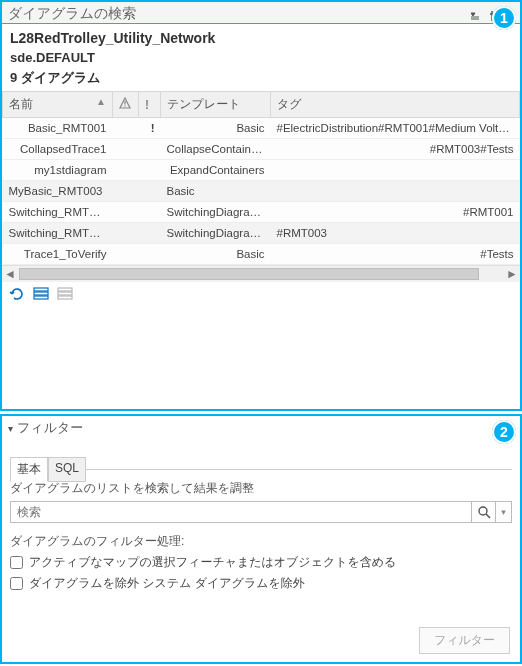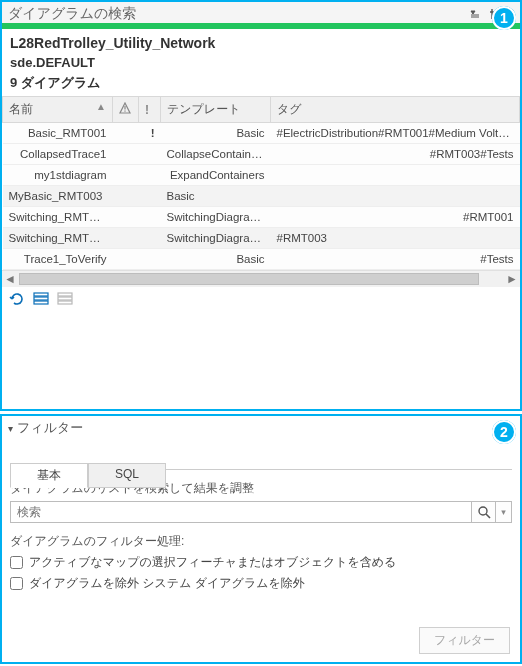--- a/index.html
+++ b/index.html
@@ -8,22 +8,22 @@
     font-family: "Meiryo UI", "Segoe UI", Arial, sans-serif;
     font-size: 12px;
     color: #333;
     width: 522px;
     background: #fff;
   }
   .frame { border: 2px solid #00b0f0; height: 411px; position: relative; }
   .frame2 { border: 2px solid #00b0f0; height: 250px; position: relative; margin-top: 3px; }
 
   .titlebar {
-    display: flex; align-items: center; justify-content: space-between;
-    padding: 3px 4px 0 6px; background: #f5f5f5; border-bottom: 6px solid #22c55e;
+    display: flex; align-items: flex-end; justify-content: space-between;
+    padding: 3px 4px 0 6px; background: #f5f5f5; border-bottom: 1px solid #22c55e;
   }
   .titlebar-left { font-size: 14px; color: #666; }
   .titlebar-right { display: flex; align-items: center; gap: 3px; }
   .win-icon { width: 14px; height: 14px; display: inline-flex; align-items: center; justify-content: center; color: #555; }
 
   .header-block { padding: 6px 8px 4px 8px; }
   .h1 { font-size: 14px; font-weight: bold; color: #333; margin-bottom: 4px; }
   .h2 { font-size: 13px; font-weight: bold; color: #333; margin-bottom: 4px; }
   .h3 { font-size: 13px; font-weight: bold; color: #333; }
 
@@ -69,23 +69,23 @@
   .badge1 { top: 4px; }
   .badge2 { top: 4px; }
 
   
   .filter-head { display: flex; align-items: center; padding: 3px 6px; }
   .filter-head .chev { margin-right: 4px; font-size: 10px; color: #555; }
   .filter-head .lab { font-size: 13px; color: #555; }
 
   .tabs { display: flex; padding: 0 8px; margin-top: 4px; }
   .tab {
-    padding: 3px 26px; border: 1px solid #ccc; background: #f0f0f0;
+    padding: 3px 6px; border: 1px solid #ccc; background: #f0f0f0;
     font-size: 12px; margin-right: 0px; border-bottom: 1px solid #fff;
-    position: relative; top: 19px; color: #444; text-align: center;
+    position: relative; top: 13px; color: #444; text-align: center;
   }
   .tab.active { background: #fff; }
   .tab.inactive { background: #f0f0f0; border-bottom: 1px solid #ccc; }
   .tab-body { border-top: 1px solid #ccc; margin: 0 8px; padding-top: 10px; }
 
   .field-label { font-size: 12px; color: #555; margin-bottom: 4px; }
   .search-row { display: flex; align-items: stretch; margin-bottom: 10px; }
   .search-input {
     flex: 1; border: 1px solid #bcbcbc; padding: 3px 6px; font-size: 12px;
     font-family: inherit; color: #888;

